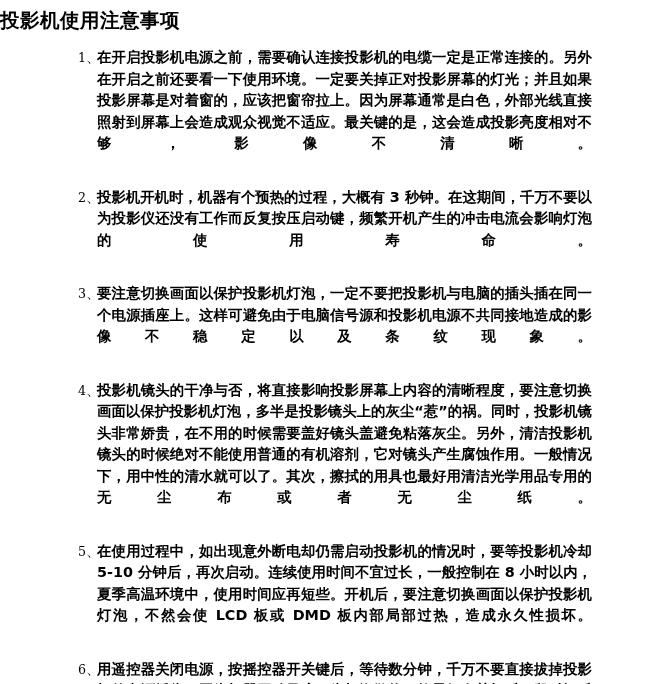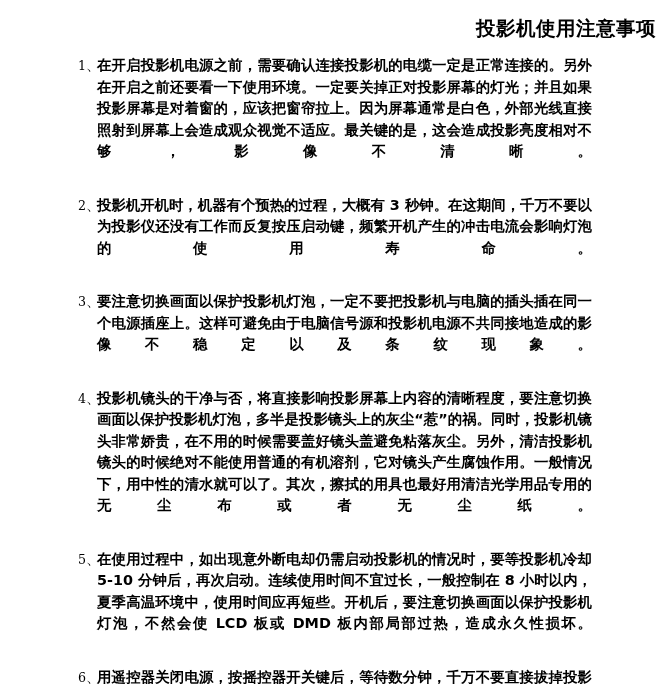--- a/index.html
+++ b/index.html
@@ -17,23 +17,23 @@
     -webkit-font-smoothing: none;
   }
   .page {
     position: relative;
     width: 664px;
     height: 684px;
     box-sizing: border-box;
     background: #ffffff;
   }
   .doc-title {
-    margin: 8px;
+    margin: 0;
     padding-top: 9px;
-    text-align: right;
+    text-align: left;
     font-family: "DejaVu Serif", "Liberation Serif", serif;
     font-weight: bold;
     font-size: 19.5px;
     letter-spacing: 0.5px;
     line-height: 1.25;
     color: #000000;
   }
   .body-block {
     margin-top: 14px;
     padding-left: 78px;

